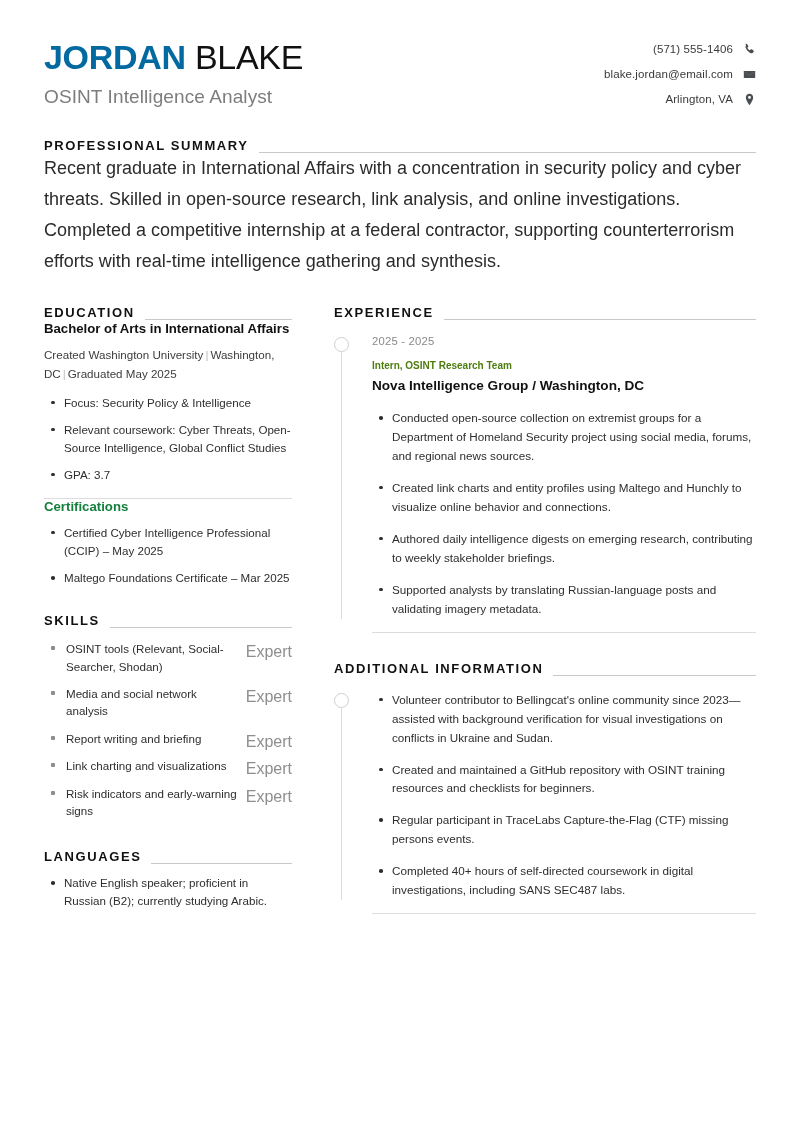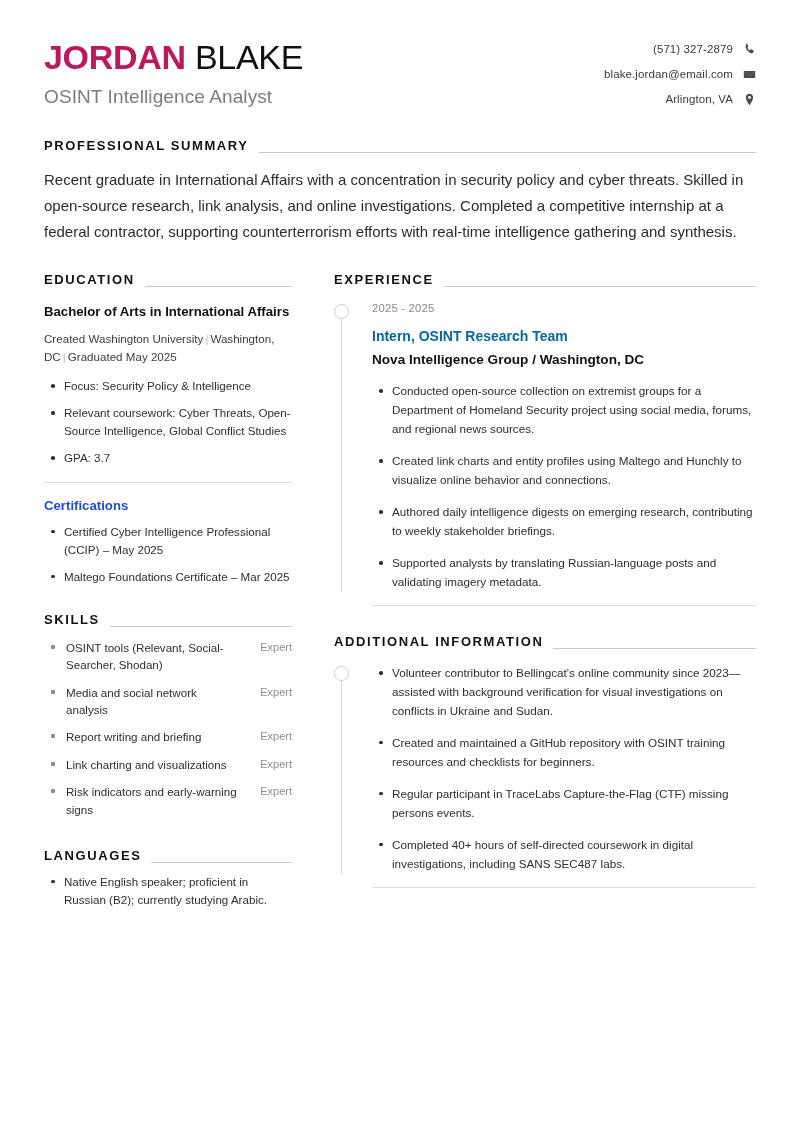--- a/index.html
+++ b/index.html
@@ -10,95 +10,95 @@
     font-family: "Liberation Sans", sans-serif;
     color: #1a1a1a;
     -webkit-font-smoothing: antialiased;
   }
   .page { width: 800px; height: 1131px; padding: 34px 44px 0 44px; position: relative; }
 
   
   .header { display: flex; justify-content: space-between; align-items: flex-start; }
   .name-block { padding-top: 4px; }
   .name { font-size: 34px; letter-spacing: -0.3px; line-height: 1.12; white-space: nowrap; }
-  .name .first { font-weight: 700; color: #be185d; }
+  .name .first { font-weight: 700; color: #0369a1; }
   .name .last { font-weight: 400; color: #111111; }
   .job-title { font-size: 19px; color: #7d7d7d; font-weight: 400; margin-top: 10px; letter-spacing: 0.1px; }
 
   .contacts { display: flex; flex-direction: column; gap: 11px; padding-top: 8px; }
   .contact-row { display: flex; align-items: center; justify-content: flex-end; gap: 9px; }
   .contact-text { font-size: 11.5px; color: #3a3a3a; letter-spacing: 0.1px; }
   .contact-icon { width: 14px; height: 14px; display: flex; align-items: center; justify-content: center; flex: none; }
   .contact-icon svg { display: block; fill: #4a4d52; }
 
   
   .sec-head { display: flex; align-items: flex-end; gap: 10px; }
   .sec-head .label {
     font-size: 13px; font-weight: 700; letter-spacing: 1.6px;
     color: #111111; text-transform: uppercase; white-space: nowrap;
   }
   .sec-head .rule { flex: 1; height: 1px; background: #c9c9c9; }
 
   
   .summary-sec { margin-top: 30px; }
-  .summary-text { margin-top: 14px; font-size: 15px; line-height: 1.72; color: #2b2b2b; }
+  .summary-text { font-size: 18px; line-height: 1.72; color: #2b2b2b; }
 
   
   .cols { display: flex; margin-top: 28px; align-items: flex-start; }
   .col-left { width: 248px; flex: none; }
   .col-right { flex: 1; margin-left: 42px; }
 
   .block { margin-top: 0; }
 
   
-  .edu-degree { font-size: 13.2px; font-weight: 700; color: #111111; line-height: 1.38; margin-top: 16px; }
+  .edu-degree { font-size: 13.2px; font-weight: 700; color: #111111; line-height: 1.38; }
   .edu-meta { font-size: 11.6px; color: #3c3c3c; line-height: 1.62; margin-top: 8px; }
   .edu-meta .pipe { color: #bdbdbd; padding: 0 2px; }
 
   ul.bullets { list-style: none; margin-top: 10px; }
   ul.bullets li {
     position: relative; padding-left: 20px; font-size: 11.6px;
     line-height: 1.56; color: #2e2e2e; margin-bottom: 9px;
   }
   ul.bullets li::before {
     content: ""; position: absolute; left: 7px; top: 7px;
     width: 3.5px; height: 3.5px; border-radius: 50%; background: #2e2e2e;
   }
 
   .divider { height: 1px; background: #dcdcdc; margin: 14px 0 0 0; }
 
-  .sub-head { font-size: 13.2px; font-weight: 700; color: #1d4ed8; margin-top: 15px; }
+  .sub-head { font-size: 13.2px; font-weight: 700; color: #15803d; }
 
   
   .skills-sec { margin-top: 26px; }
   ul.skills { list-style: none; margin-top: 12px; }
   ul.skills li {
     position: relative; padding-left: 22px; padding-right: 52px;
     font-size: 11.6px; line-height: 1.5; color: #2e2e2e; margin-bottom: 10px;
   }
   ul.skills li::before {
     content: ""; position: absolute; left: 7px; top: 6px;
     width: 4px; height: 4px; border-radius: 1px; background: #8d8d8d;
   }
   ul.skills li .level {
-    position: absolute; right: 0; top: 0; font-size: 11px; color: #8e8e8e;
+    position: absolute; right: 0; top: 0; font-size: 16px; color: #8e8e8e;
   }
 
   .lang-sec { margin-top: 30px; }
 
   
   .timeline { position: relative; padding-left: 38px; margin-top: 15px; }
   .tl-marker {
     position: absolute; left: 0; top: 2px; width: 15px; height: 15px;
     border: 1.6px solid #cfcfcf; border-radius: 50%; background: #ffffff;
   }
   .tl-line { position: absolute; left: 7px; top: 17px; bottom: 0; width: 1.4px; background: #dcdcdc; }
 
   .exp-dates { font-size: 11.3px; color: #8a8a8a; letter-spacing: 0.2px; }
-  .exp-role { font-size: 14px; font-weight: 700; color: #0369a1; margin-top: 12px; line-height: 1.45; }
+  .exp-role { font-size: 10px; font-weight: 700; color: #4d7c0f; margin-top: 12px; line-height: 1.45; }
   .exp-company { font-size: 13.6px; font-weight: 700; color: #111111; margin-top: 3px; line-height: 1.45; }
 
   ul.exp-bullets { list-style: none; margin-top: 13px; }
   ul.exp-bullets li {
     position: relative; padding-left: 20px; font-size: 11.7px;
     line-height: 1.62; color: #2e2e2e; margin-bottom: 13px;
   }
   ul.exp-bullets li::before {
     content: ""; position: absolute; left: 7px; top: 7px;
     width: 3.5px; height: 3.5px; border-radius: 50%; background: #2e2e2e;
@@ -112,21 +112,21 @@
 
 <div class="page">
 
   <div class="header">
     <div class="name-block">
       <div class="name"><span class="first">JORDAN</span> <span class="last">BLAKE</span></div>
       <div class="job-title">OSINT Intelligence Analyst</div>
     </div>
     <div class="contacts">
       <div class="contact-row">
-        <span class="contact-text">(571) 327-2879</span>
+        <span class="contact-text">(571) 555-1406</span>
         <span class="contact-icon">
             <svg viewBox="0 0 16 16" width="13" height="13">
               <path d="M3.2 1.4c.5-.5 1.3-.5 1.8.1l1.3 1.6c.4.5.4 1.2 0 1.7l-.7.8c-.2.2-.2.5-.1.7.5 1 1.5 2 2.5 2.5.2.1.5.1.7-.1l.8-.7c.5-.4 1.2-.4 1.7 0l1.6 1.3c.6.5.6 1.3.1 1.8l-.8.8c-.7.7-1.7.9-2.6.6C7 11.6 4.4 9 3.2 5.6c-.3-.9-.1-1.9.6-2.6l-.6-1.6z"></path>
             </svg>
           </span>
       </div>
       <div class="contact-row">
         <span class="contact-text">blake.jordan@email.com</span>
         <span class="contact-icon">
             <svg viewBox="0 0 16 16" width="13" height="13">

